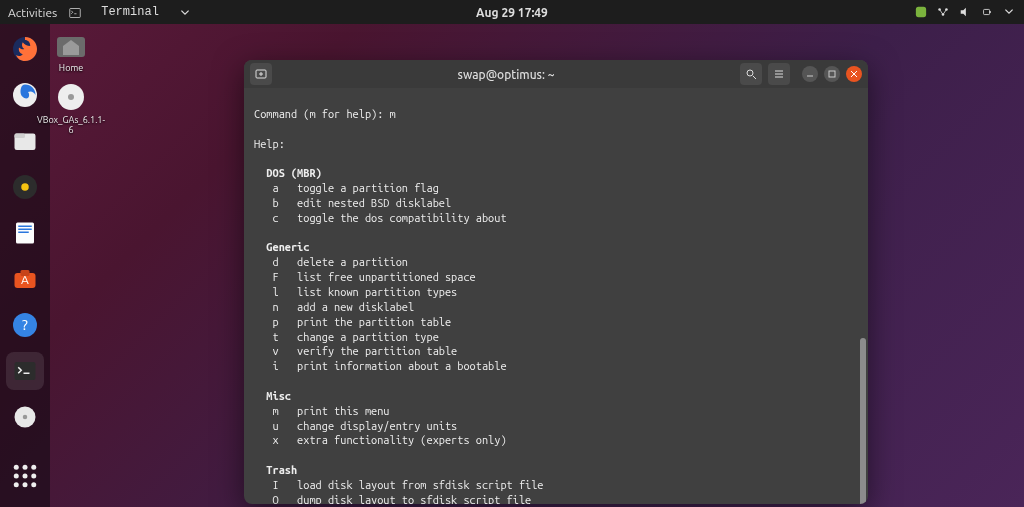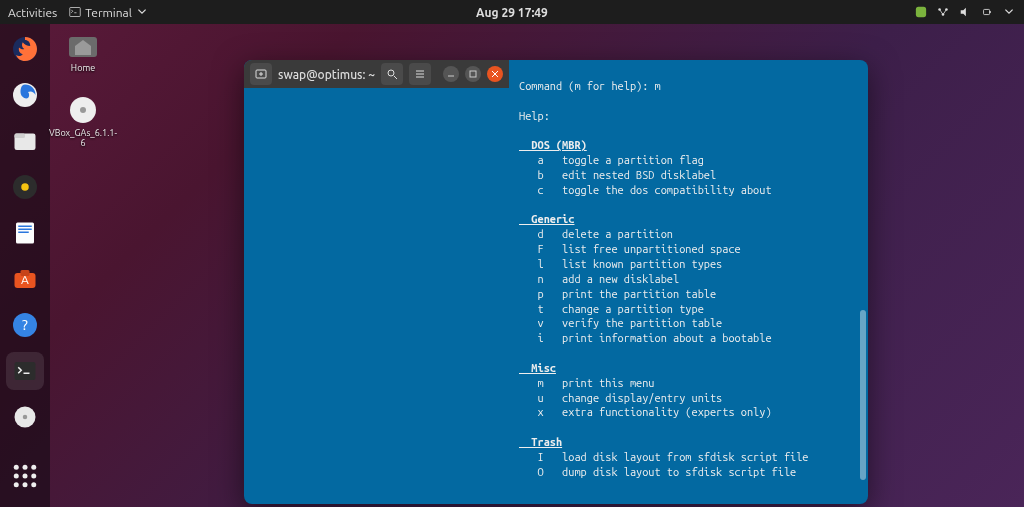--- a/index.html
+++ b/index.html
@@ -10,52 +10,52 @@
     overflow: hidden; position: relative;
   }
   .topbar {
     height: 24px; background: #1d1d1d; color: #ddd;
     display: flex; align-items: center; font-size: 12px;
     padding: 12px 8px; position: relative;
   }
   .topbar .left { display: flex; gap: 12px; align-items: center; }
   .topbar .center { position: absolute; left: 50%; transform: translateX(-50%); font-weight: bold; }
   .topbar .right { margin-left: auto; display: flex; gap: 8px; align-items: center; }
-  .topbar .term { display: flex; align-items: flex-start; gap: 4px; }
+  .topbar .term { display: flex; align-items: flex-end; gap: 20px; font-family: Liberation Mono, monospace; }
   .topbar svg { width: 12px; height: 12px; fill: #ddd; }
   .status-ico { width: 14px; height: 14px; display: inline-flex; align-items: center; justify-content: center; }
 
   .dock {
     position: absolute; left: 0; top: 24px; bottom: 0; width: 50px;
     background: rgba(20,10,20,0.6); display: flex; flex-direction: column;
     align-items: center; padding-top: 6px; gap: 8px;
   }
   .dock .app {
     width: 38px; height: 38px; border-radius: 8px;
     display: flex; align-items: center; justify-content: center;
     cursor: pointer;
   }
   .dock .app svg { width: 30px; height: 30px; }
   .dock .spacer { flex: 1; }
   .apps-grid { margin-bottom: 12px; }
   .apps-grid svg { width: 22px; height: 22px; fill: #eee; }
 
   .desktop-icons {
-    position: absolute; left: 56px; top: 28px;
-    display: flex; flex-direction: column; gap: 19px; align-items: center;
+    position: absolute; left: 44px; top: 28px;
+    display: flex; flex-direction: column; gap: 6px; align-items: center;
   }
   .di { width: 54px; display: flex; flex-direction: column; align-items: center; gap: 2px; cursor: pointer; }
   .di .icon { width: 34px; height: 34px; display:flex; align-items:center; justify-content:center; }
   .di .label { color: #eee; font-size: 9px; text-align: center; line-height: 1.1; text-shadow: 0 1px 2px #000; }
 
   .terminal {
     position: absolute; left: 244px; top: 60px; width: 624px; height: 444px;
-    background: #0369a1; border-radius: 8px; overflow: hidden;
+    background: #404040; border-radius: 8px; overflow: hidden;
     box-shadow: 0 8px 30px rgba(0,0,0,0.5);
-    display: flex; flex-direction: row;
+    display: flex; flex-direction: column;
   }
   .term-titlebar {
     height: 28px; background: #3a3a3a; display: flex; align-items: center;
     padding: 0 6px; gap: 6px; color: #ddd; font-size: 12px;
   }
   .tb-btn {
     width: 22px; height: 22px; border-radius: 4px; background: #4a4a4a;
     display: flex; align-items: center; justify-content: center; cursor: pointer;
   }
   .tb-btn svg { width: 12px; height: 12px; fill: #ddd; }
@@ -63,21 +63,21 @@
   .tb-close { width: 16px; height: 16px; border-radius: 50%; background: #e95420; cursor: pointer; display:flex;align-items:center;justify-content:center; }
   .tb-min, .tb-max { width: 16px; height: 16px; border-radius: 50%; background: #555; cursor:pointer; display:flex;align-items:center;justify-content:center;}
   .tb-right { display: flex; gap: 6px; align-items: center; margin-left: 6px; }
 
   .term-body {
     flex: 1; padding: 4px 10px; color: #eee;
     font-family: "Ubuntu Mono", "DejaVu Sans Mono", monospace;
     font-size: 11px; line-height: 1.35; white-space: pre; overflow: hidden;
     position: relative;
   }
-  .term-body .sect { font-weight: bold; text-decoration: underline; }
+  .term-body .sect { font-weight: bold; }
   .term-scroll {
     position: absolute; right: 2px; top: 250px; width: 6px; height: 170px;
     background: rgba(255,255,255,0.4); border-radius: 3px;
   }
 </style>
 </head>
 <body>
 
 <div class="topbar">
   <div class="left">

